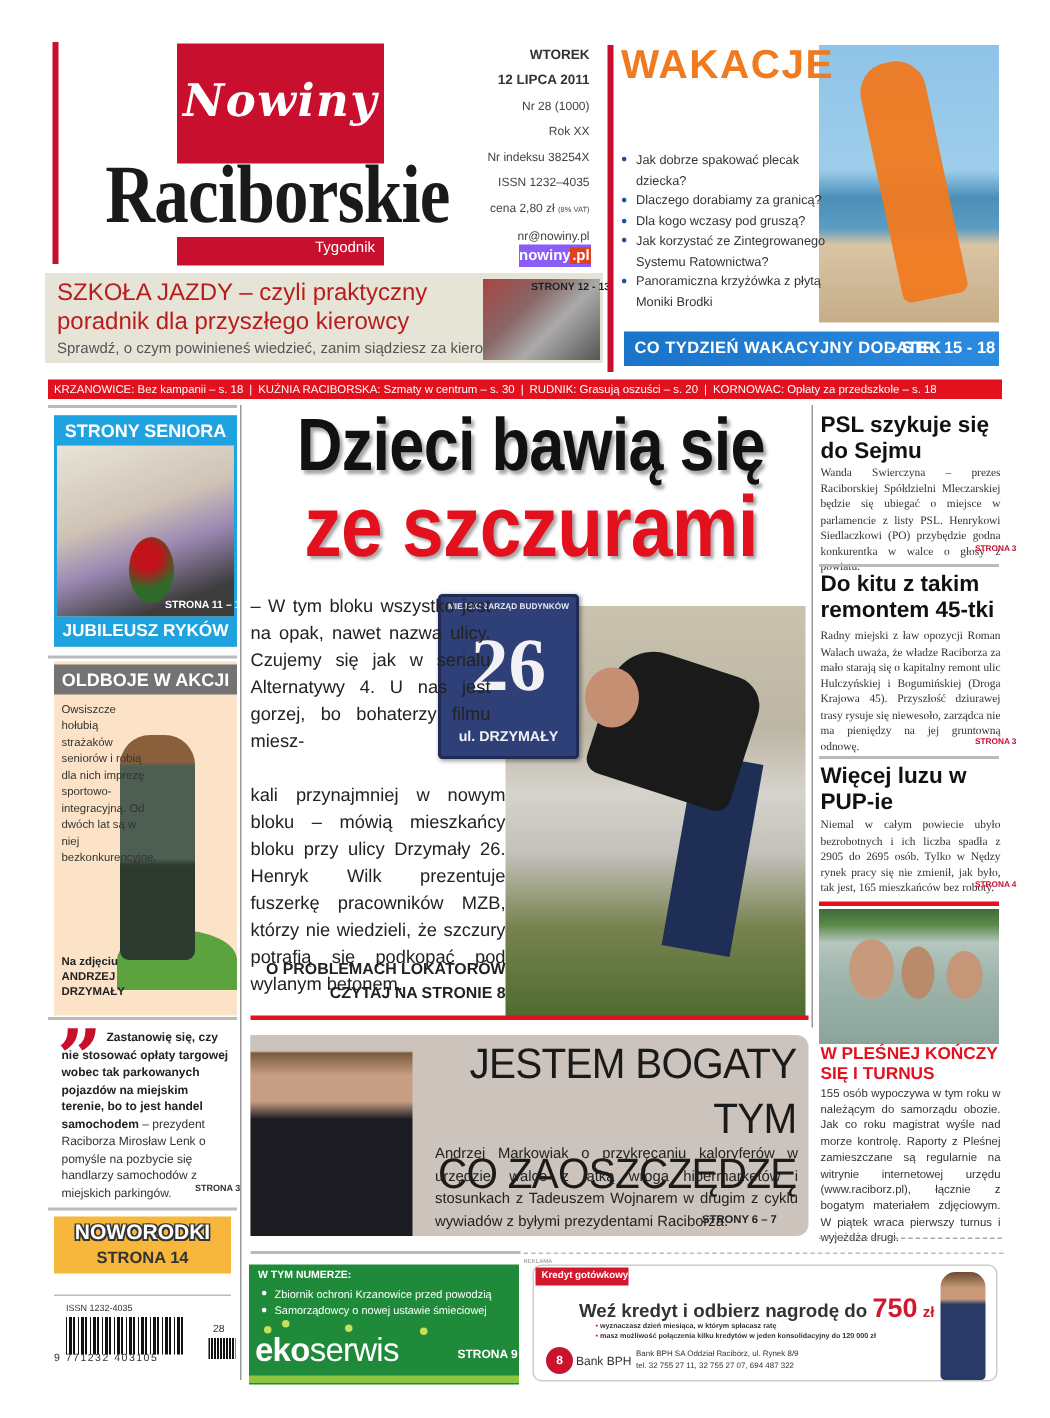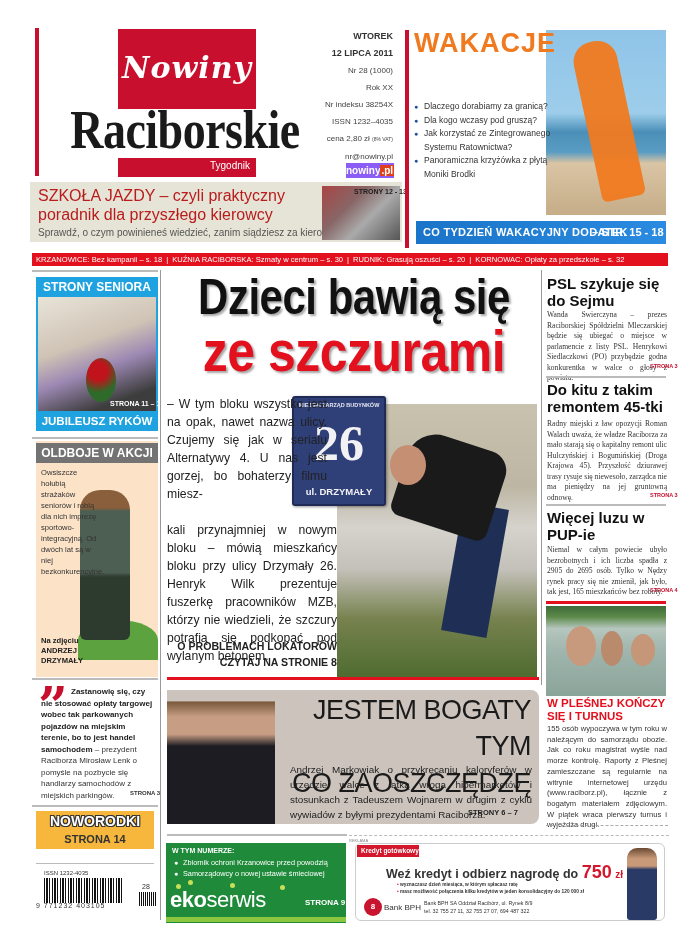--- a/index.html
+++ b/index.html
@@ -209,31 +209,32 @@
 <div class="abs szkola-photo-label">STRONY 12 - 13</div>
 
 <div class="abs wak-bar"></div>
 <div class="abs wak-photo">
     <div class="wak-figure"></div>
   </div>
 <div class="abs wak-title">
   <div>WAKACJE</div>
 </div>
 <ul class="abs wak-list">
+  <li>Jak dobrze spakować plecak dziecka?</li>
   <li>Dlaczego dorabiamy za granicą?</li>
   <li>Dla kogo wczasy pod gruszą?</li>
   <li>Jak korzystać ze Zintegrowanego Systemu Ratownictwa?</li>
   <li>Panoramiczna krzyżówka z płytą Moniki Brodki</li>
 </ul>
 <div class="abs wak-banner"></div>
 <div class="abs wak-banner-l">CO TYDZIEŃ WAKACYJNY DODATEK</div>
 <div class="abs wak-banner-r">– STR. 15 - 18</div>
 
 <div class="abs ticker">
-  <span>KRZANOWICE: Bez kampanii – s. 18</span><span class="sep">|</span><span>KUŹNIA RACIBORSKA: Szmaty w centrum – s. 30</span><span class="sep">|</span><span>RUDNIK: Grasują oszuści – s. 20</span><span class="sep">|</span><span>KORNOWAC: Opłaty za przedszkole – s. 32</span>
+  <span>KRZANOWICE: Bez kampanii – s. 18</span><span class="sep">|</span><span>KUŹNIA RACIBORSKA: Szmaty w centrum – s. 30</span><span class="sep">|</span><span>RUDNIK: Grasują oszuści – s. 20</span><span class="sep">|</span><span>KORNOWAC: Opłaty za przedszkole – s. 18</span>
 </div>
 
 <div class="abs col-left-line"></div>
 <div class="abs seniora-box"></div>
 <div class="abs seniora-photo"></div>
 <div class="abs roses"></div>
 <div class="abs seniora-head">STRONY SENIORA</div>
 <div class="abs seniora-page">STRONA 11 – 12</div>
 <div class="abs seniora-foot">JUBILEUSZ RYKÓW</div>
 

